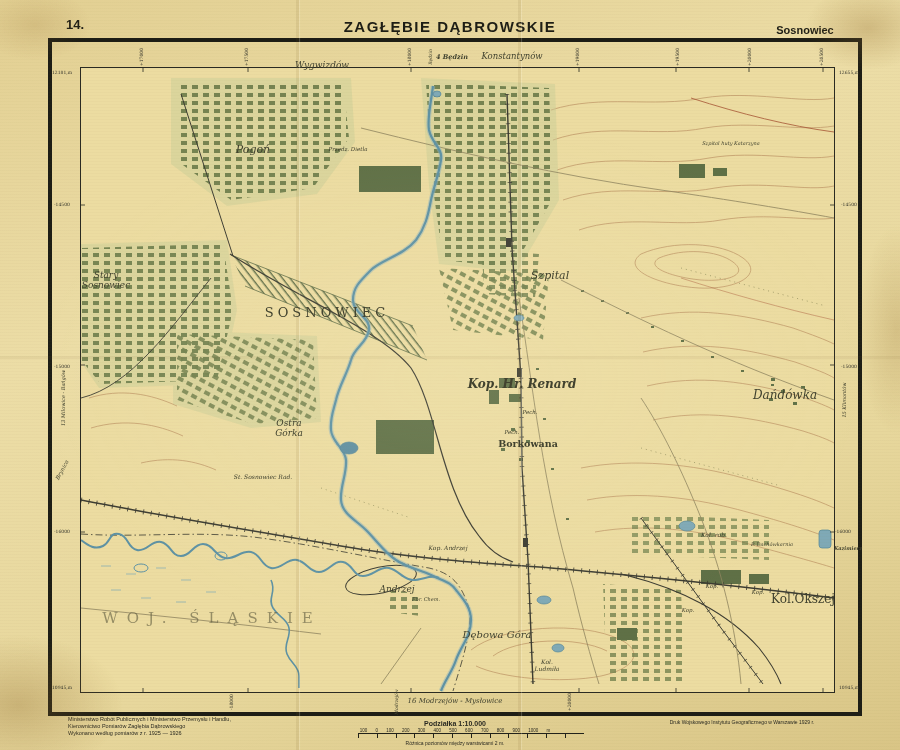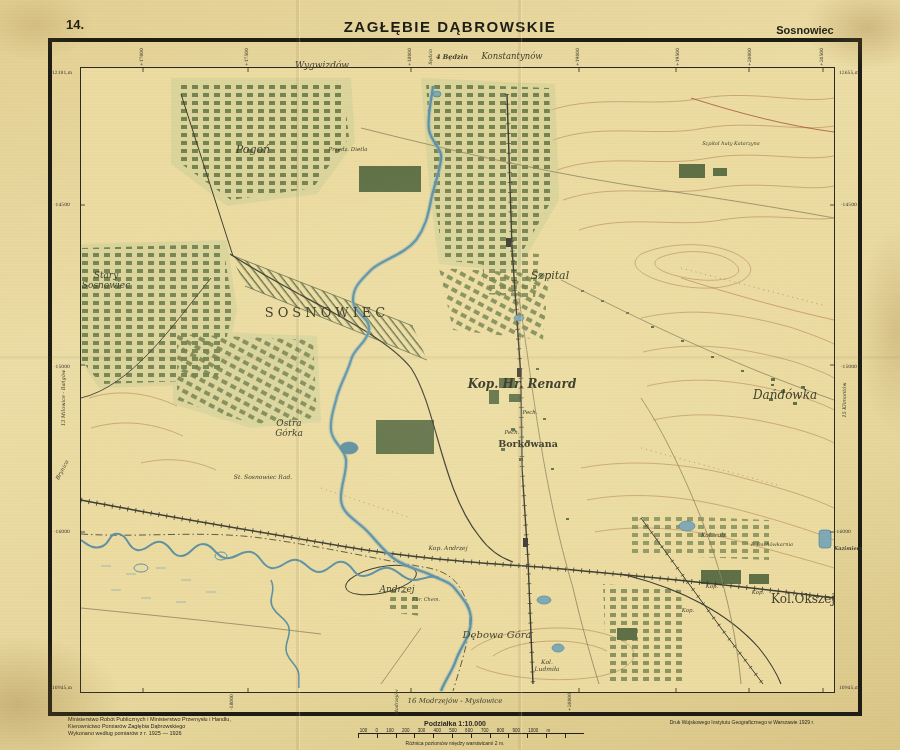--- a/index.html
+++ b/index.html
@@ -224,20 +224,21 @@
   <span class="ml" style="left:528px;top:444px;font-size:9.5px;font-weight:600;">Borkowana</span>
   <span class="ml it" style="left:785px;top:396px;font-size:12px;">Dańdówka</span>
   <span class="ml it" style="left:530px;top:412px;font-size:5.5px;">Pech.</span>
   <span class="ml it" style="left:512px;top:432px;font-size:5.5px;">Pech.</span>
   <span class="ml it" style="left:397px;top:589px;font-size:9px;">Andrzej</span>
   <span class="ml it" style="left:426px;top:600px;font-size:5px;">Fbr. Chem.</span>
   <span class="ml it" style="left:448px;top:548px;font-size:6px;">Kop. Andrzej</span>
   <span class="ml it" style="left:497px;top:635px;font-size:10px;">Dębowa Góra</span>
   <span class="ml it" style="left:547px;top:666px;font-size:6px;">Kol.
 Ludmiła</span>
+  <span class="ml faded" style="left:212px;top:618px;font-size:15px;letter-spacing:9px;">WOJ. ŚLĄSKIE</span>
   <span class="ml it" style="left:714px;top:535px;font-size:6px;">Kol. rob.</span>
   <span class="ml it" style="left:772px;top:545px;font-size:5px;">P. Dachówkarnia</span>
   <span class="ml" style="left:803px;top:600px;font-size:12px;text-align:center;">Kol.Okszej</span>
   <span class="ml it" style="left:712px;top:586px;font-size:5.5px;">Kop.</span>
   <span class="ml it" style="left:758px;top:592px;font-size:5.5px;">Kop.</span>
   <span class="ml it" style="left:688px;top:610px;font-size:5.5px;">Kop.</span>
 
   <span class="ml it" style="left:322px;top:65px;font-size:9px;">Wygwizdów</span>
   <span class="ml it vt" style="left:431px;top:57px;font-size:4.5px;">Będzin</span>
   <span class="ml it" style="left:452px;top:58px;font-size:6.5px;font-weight:600;">4 Będzin</span>

